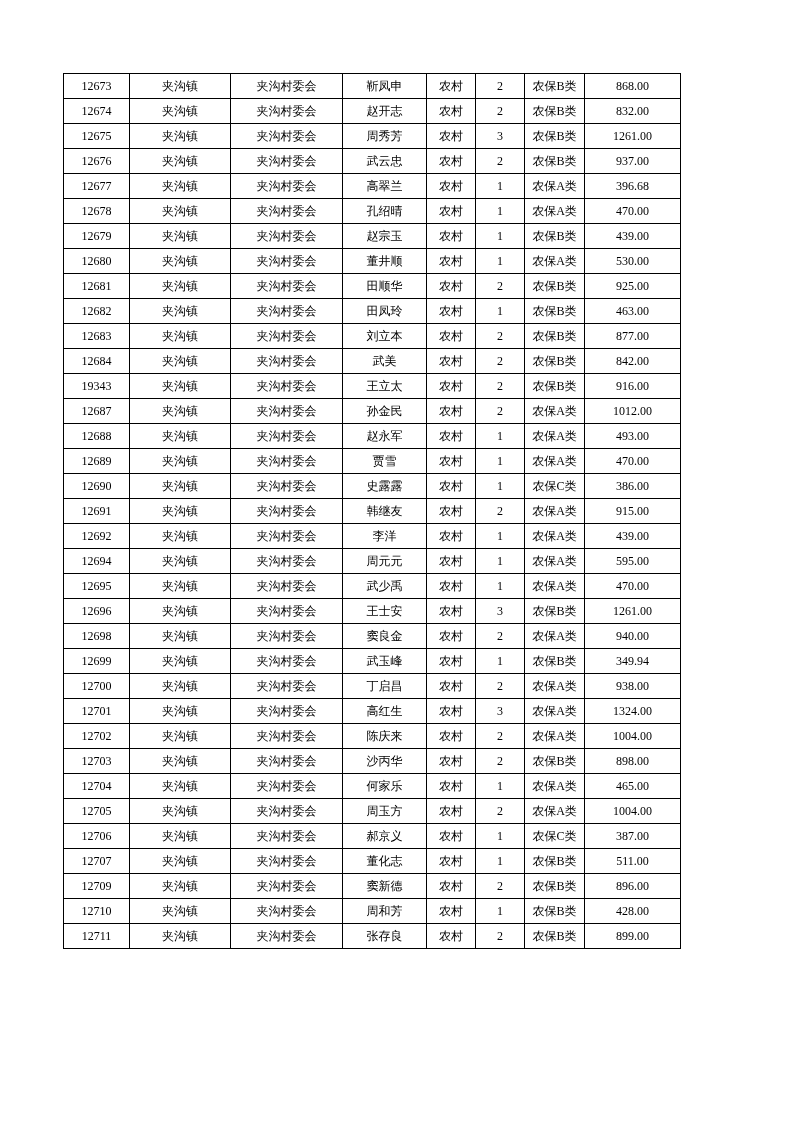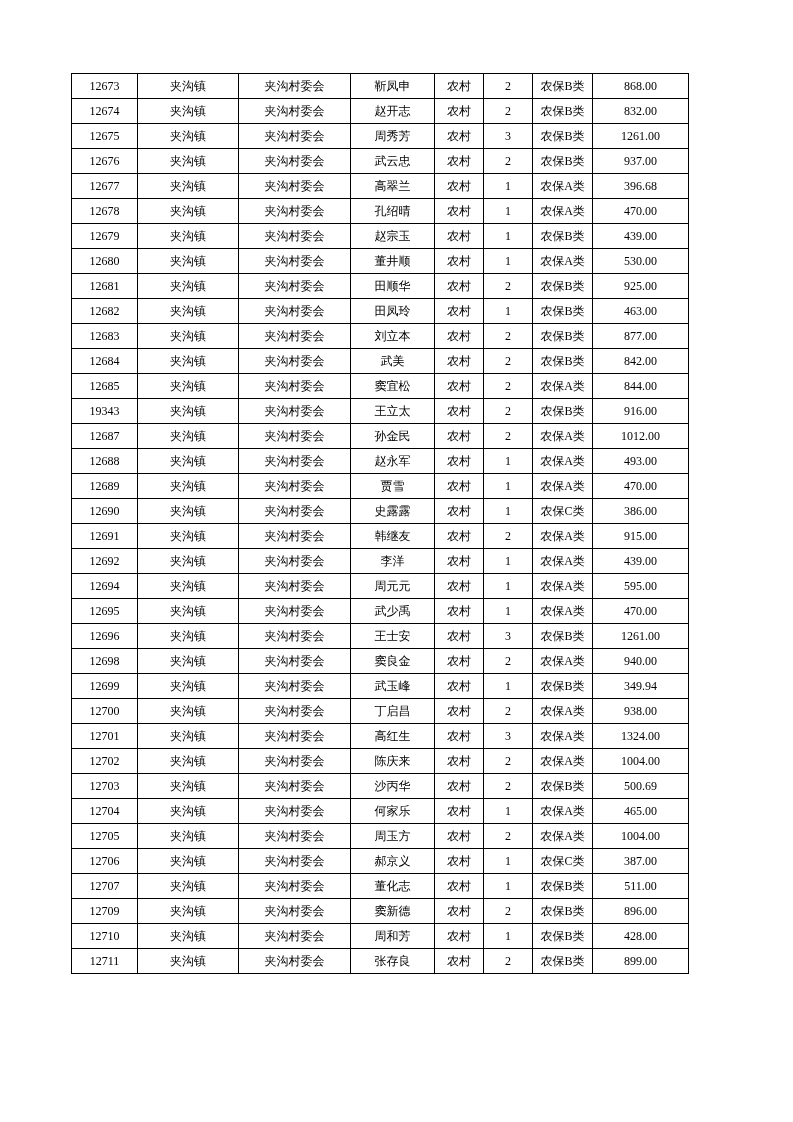--- a/index.html
+++ b/index.html
@@ -16,21 +16,20 @@
     overflow: hidden;
   }
   .sheet {
     position: absolute;
     left: 63px;
     top: 73px;
   }
   table.benefits {
     border-collapse: collapse;
     table-layout: fixed;
-    margin-left: 8px;
   }
   table.benefits td {
     border: 1px solid #000000;
     height: 24px;
     box-sizing: border-box;
     text-align: center;
     vertical-align: middle;
     font-size: 12px;
     line-height: 24px;
     color: #000000;
@@ -177,30 +176,20 @@
           <td>12684</td>
           <td>夹沟镇</td>
           <td>夹沟村委会</td>
           <td>武美</td>
           <td>农村</td>
           <td>2</td>
           <td>农保B类</td>
           <td>842.00</td>
         </tr>
         <tr>
-          <td>12685</td>
-          <td>夹沟镇</td>
-          <td>夹沟村委会</td>
-          <td>窦宜松</td>
-          <td>农村</td>
-          <td>2</td>
-          <td>农保A类</td>
-          <td>844.00</td>
-        </tr>
-        <tr>
           <td>19343</td>
           <td>夹沟镇</td>
           <td>夹沟村委会</td>
           <td>王立太</td>
           <td>农村</td>
           <td>2</td>
           <td>农保B类</td>
           <td>916.00</td>
         </tr>
         <tr>
@@ -344,21 +333,21 @@
           <td>1004.00</td>
         </tr>
         <tr>
           <td>12703</td>
           <td>夹沟镇</td>
           <td>夹沟村委会</td>
           <td>沙丙华</td>
           <td>农村</td>
           <td>2</td>
           <td>农保B类</td>
-          <td>500.69</td>
+          <td>898.00</td>
         </tr>
         <tr>
           <td>12704</td>
           <td>夹沟镇</td>
           <td>夹沟村委会</td>
           <td>何家乐</td>
           <td>农村</td>
           <td>1</td>
           <td>农保A类</td>
           <td>465.00</td>

